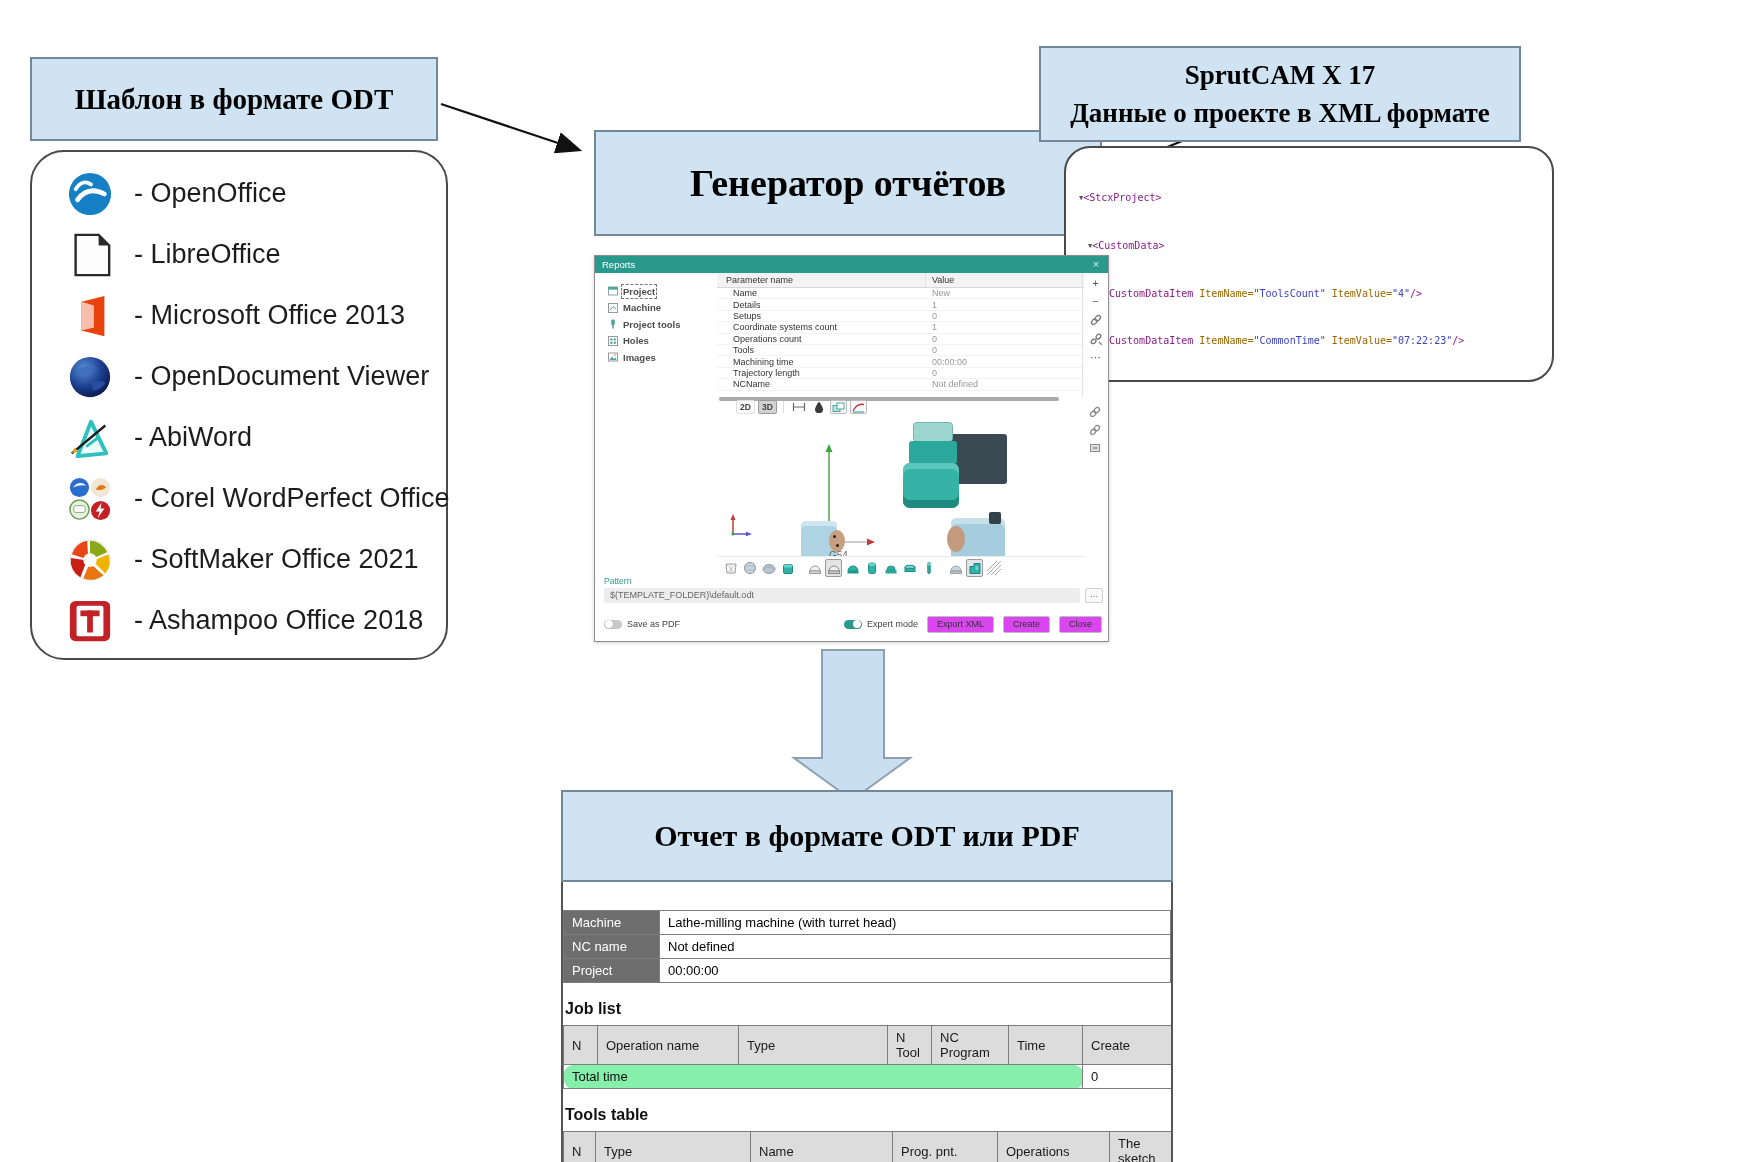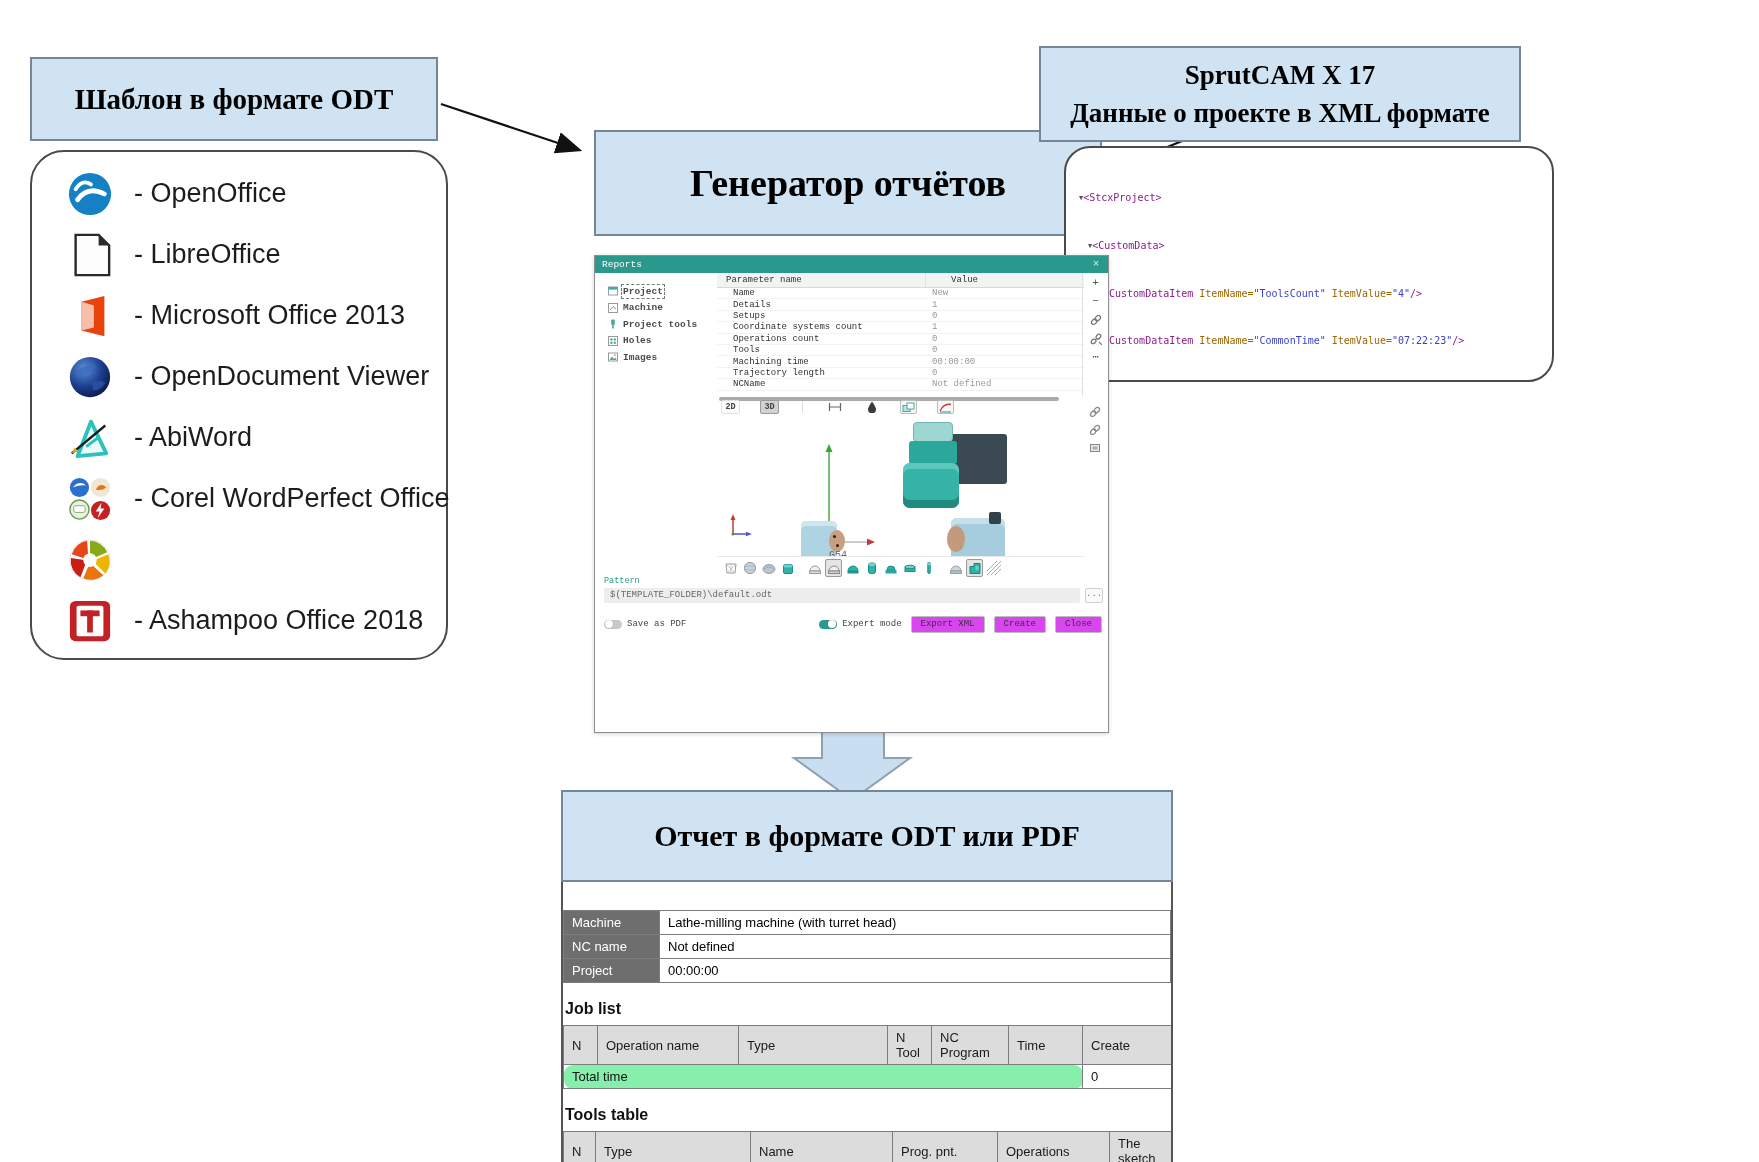--- a/index.html
+++ b/index.html
@@ -31,46 +31,46 @@
   .xl0 { padding-left:1px; } .xl1 { padding-left:10px; } .xl2 { padding-left:25px; }
   .xarr  { color:#555; font-size:7px; vertical-align:1px; }
   .xtag  { color:#8b1a8b; }
   .xattr { color:#9c6500; }
   .xval  { color:#3b41c8; }
 
   
   #overlay { position:absolute; left:0; top:0; width:1759px; height:1162px; pointer-events:none; }
 
   
-  #dlg { position:absolute; left:594px; top:255px; width:515px; height:478px;
+  #dlg { position:absolute; left:594px; top:255px; width:515px; height:387px;
          background:#fff; border:1px solid #8f8f8f; font-size:9px; color:#333;
-         box-shadow:0 1px 4px rgba(0,0,0,.18);font-family:Liberation Mono, monospace; }
+         box-shadow:0 1px 4px rgba(0,0,0,.18); }
   .dlg-title { height:17px; background:#29998e; color:#fff; font-size:9.5px; line-height:17px; padding-left:7px; position:relative; }
   .dlg-close { position:absolute; right:5px; top:0; width:14px; text-align:center; color:#d6efec; font-size:11px; line-height:16px; }
 
   .dlg-nav { position:absolute; left:0; top:30px; width:122px; display:flex; flex-direction:column; gap:6.5px; padding-left:13px; }
   .nav-item { display:flex; align-items:center; gap:5px; height:10px; font-size:9.5px; font-weight:bold; color:#4c4c4c; }
   .nav-item svg { flex:none; }
   .nav-label.sel { outline:1px dashed #777; outline-offset:1px; }
 
   .dlg-params { position:absolute; left:122px; top:17px; width:367px; height:123px; background:#fff; }
-  .p-head { height:15px; background:#f3f3f3; border-bottom:1px solid #d8d8d8; display:flex; align-items:center; color:#333;gap:19px; }
+  .p-head { height:15px; background:#f3f3f3; border-bottom:1px solid #d8d8d8; display:flex; align-items:center; color:#333; }
   .p-head .c1 { width:209px; padding-left:9px; border-right:1px solid #e2e2e2; height:100%; display:flex; align-items:center; }
   .p-head .c2 { padding-left:6px; }
   .p-row { height:11.4px; display:flex; align-items:center; border-bottom:1px solid #f3f3f3; }
   .p-row .pn { width:209px; padding-left:16px; color:#333; }
   .p-row .pv { color:#999; padding-left:6px; }
   .dlg-scroll { position:absolute; left:124px; top:141px; width:340px; height:4px; background:#a9a9a9; border-radius:2px; }
 
   .dlg-side { position:absolute; right:0; top:17px; width:26px; height:123px; border-left:1px solid #e3e3e3;
               display:flex; flex-direction:column; align-items:center; padding-top:5px; gap:7px; color:#555; }
   .side-glyph { font-size:11px; line-height:11px; color:#555; }
   .dlg-side2 { position:absolute; right:0; top:150px; width:26px; display:flex; flex-direction:column; align-items:center; gap:6px; }
 
-  .dlg-tabs { position:absolute; left:126px; top:143px; height:16px; display:flex; align-items:center; gap:20px;justify-content:flex-end; }
+  .dlg-tabs { position:absolute; left:141px; top:143px; height:16px; display:flex; align-items:center; gap:3px;justify-content:flex-end; }
   .tab { width:19px; height:14px; line-height:12px; text-align:center; font-size:8.5px; font-weight:bold; color:#444;
          background:#fbfbfb; border:1px solid #e2e2e2; border-radius:2px; }
   .tab.sel { background:#d2d2d2; border-color:#9a9a9a; }
   .tab-div { width:1px; height:12px; background:#ddd; margin:0 3px; }
   .tbtn { width:17px; height:14px; display:flex; align-items:center; justify-content:center; }
   .tbtn.boxed { border:1px solid #bdbdbd; border-radius:2px; background:#f6f6f6; }
 
   .dlg-view { position:absolute; left:122px; top:160px; width:367px; height:140px; background:#fff; overflow:hidden; }
   .v-darkslab  { position:absolute; left:232px; top:18px; width:58px; height:50px; background:#3b4a52; border-radius:3px; }
   .v-slab1 { position:absolute; left:196px; top:6px;  width:40px; height:20px; background:#9ed7d1; border-radius:4px; border:1px solid #6fb7b0; }
@@ -214,20 +214,21 @@
     <div class="office-item">
       <svg class="office-icon" viewBox="0 0 48 48">
           <circle cx="24" cy="24" r="21" fill="#fff" stroke="#e0e0e0"></circle>
           <path d="M24 4 A20 20 0 0 1 42 16 L28 22 A8 8 0 0 0 24 20 Z" fill="#8aa818"></path>
           <path d="M43 18 A20 20 0 0 1 40 38 L29 27 A8 8 0 0 0 29 24 Z" fill="#f0b400"></path>
           <path d="M38 40 A20 20 0 0 1 17 43 L22 31 A8 8 0 0 0 27 30 Z" fill="#e87510"></path>
           <path d="M14 42 A20 20 0 0 1 4 22 L18 24 A8 8 0 0 0 19 29 Z" fill="#c81e14"></path>
           <path d="M5 18 A20 20 0 0 1 21 4 L22 19 A8 8 0 0 0 17 22 Z" fill="#e84618"></path>
           <circle cx="24" cy="24" r="7" fill="#fff"></circle>
         </svg>
+      <span class="office-label">- SoftMaker Office 2021</span>
     </div>
     <div class="office-item">
       <svg class="office-icon" viewBox="0 0 48 48">
           <rect x="3" y="3" width="42" height="42" rx="6" fill="#c22127"></rect>
           <rect x="10" y="8" width="28" height="32" rx="2" fill="#fff"></rect>
           <rect x="14" y="13" width="20" height="6" fill="#c22127"></rect>
           <rect x="21" y="13" width="6" height="23" fill="#c22127"></rect>
         </svg>
       <span class="office-label">- Ashampoo Office 2018</span>
     </div>

